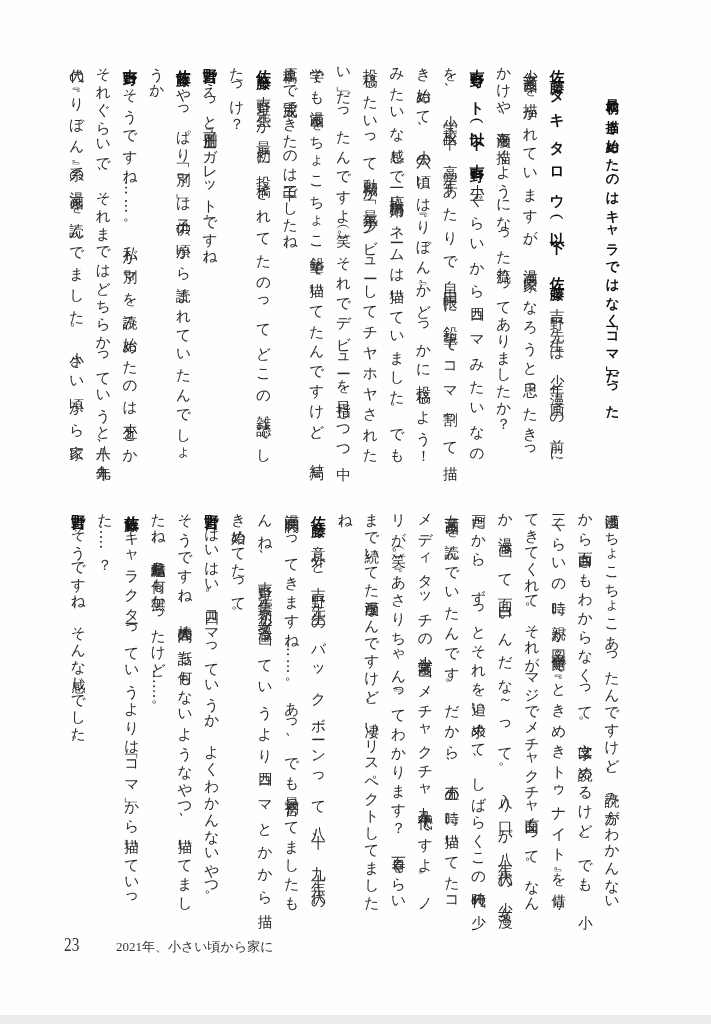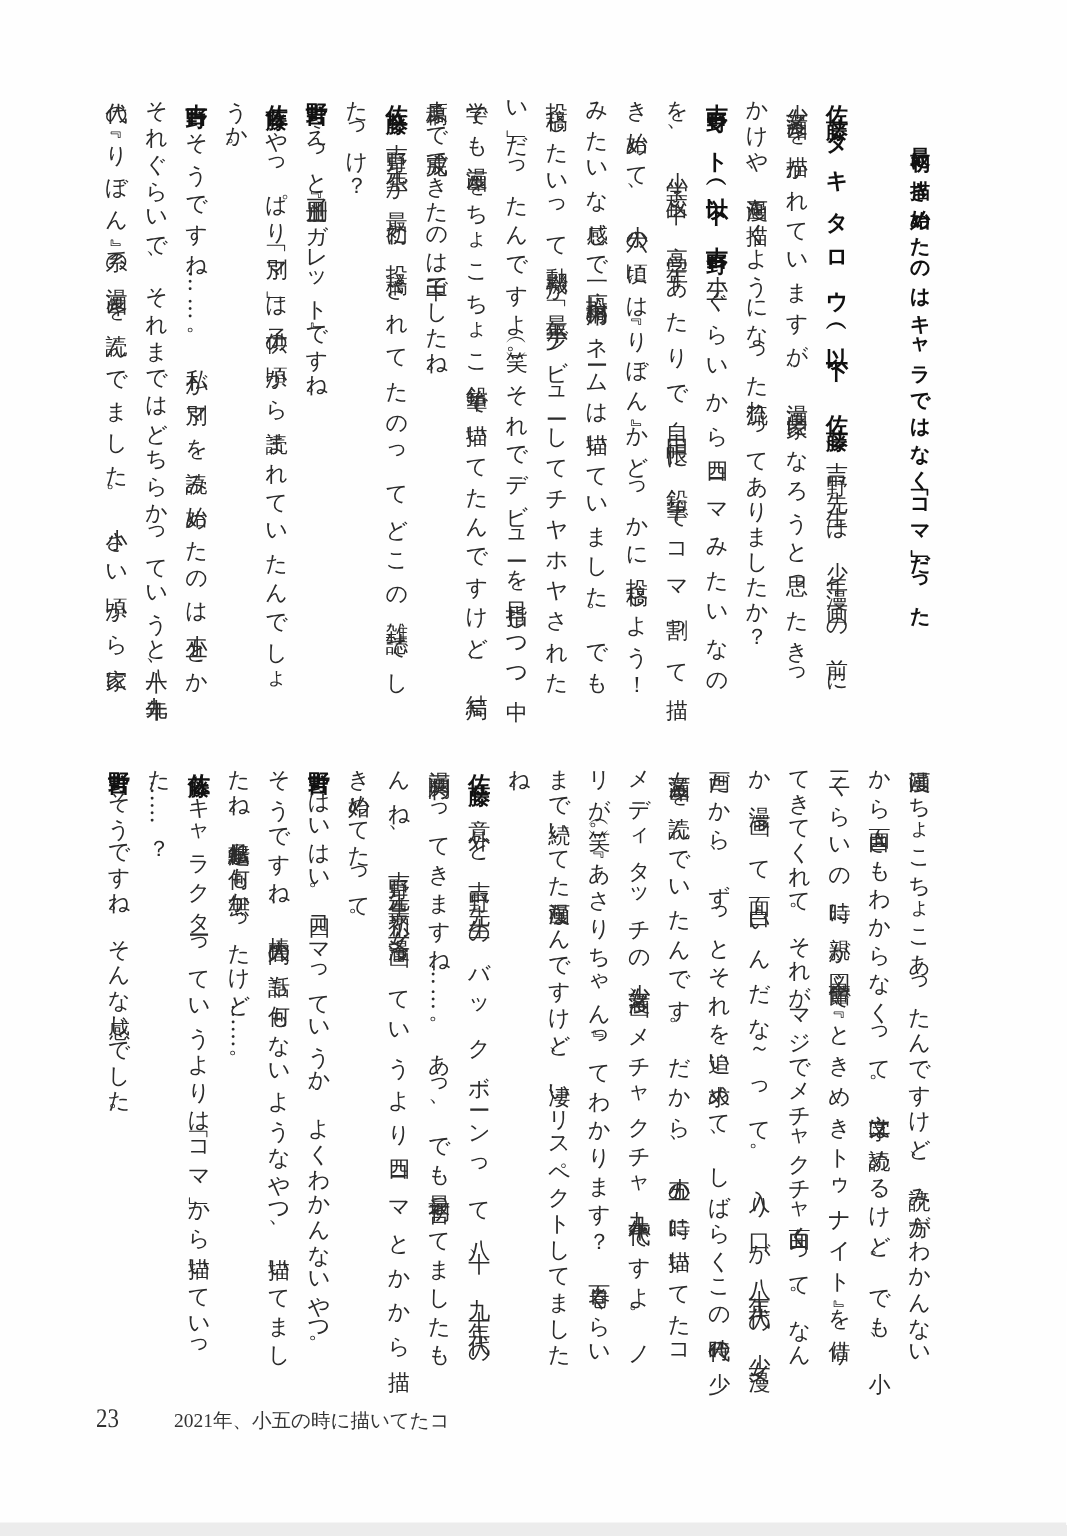--- a/index.html
+++ b/index.html
@@ -70,16 +70,16 @@
     <div class="line"><span class="inner"><span>き始めてたって。</span></span></div>
     <div class="line fit"><span class="inner" style="letter-spacing: 0.204375px;"><span class="spk">吉野</span><span>はいはい。四コマっていうか、よくわかんないやつ。</span></span></div>
     <div class="line fit"><span class="inner" style="letter-spacing: 1.98798px;"><span>そうですね、棒人間の話も何もないようなやつ、描いてまし</span></span></div>
     <div class="line"><span class="inner"><span>たね。起承転結も何も無かったけど……。</span></span></div>
     <div class="line fit"><span class="inner" style="letter-spacing: 1.95562px;"><span class="spk">佐藤</span><span>キャラクターっていうよりは「コマ」から描いていっ</span></span></div>
     <div class="line"><span class="inner"><span>た……？</span></span></div>
     <div class="line"><span class="inner"><span class="spk">吉野</span><span>そうですね。そんな感じでした。</span></span></div>
   </div>
 
   <div class="footer-num">23</div>
-  <div class="footer-title">2021年、小五の時に描いてたコ</div>
+  <div class="footer-title">2021年、小さい頃から家に</div>
 
   <div class="page-edge"></div>
 </div>
 
 </body></html>

